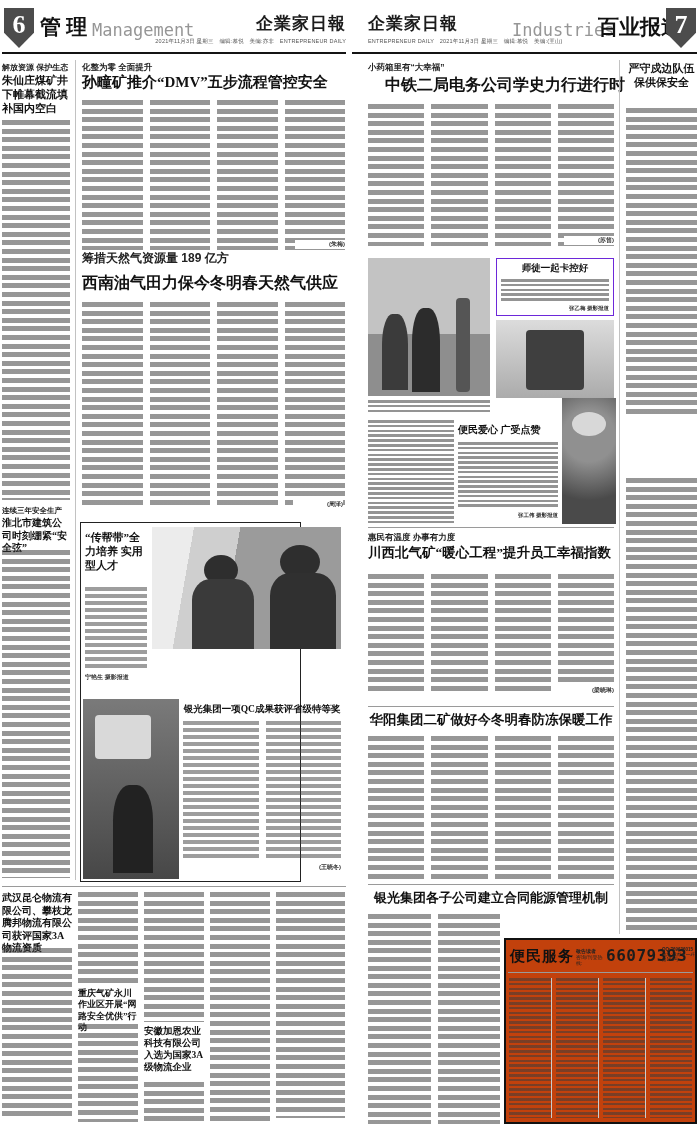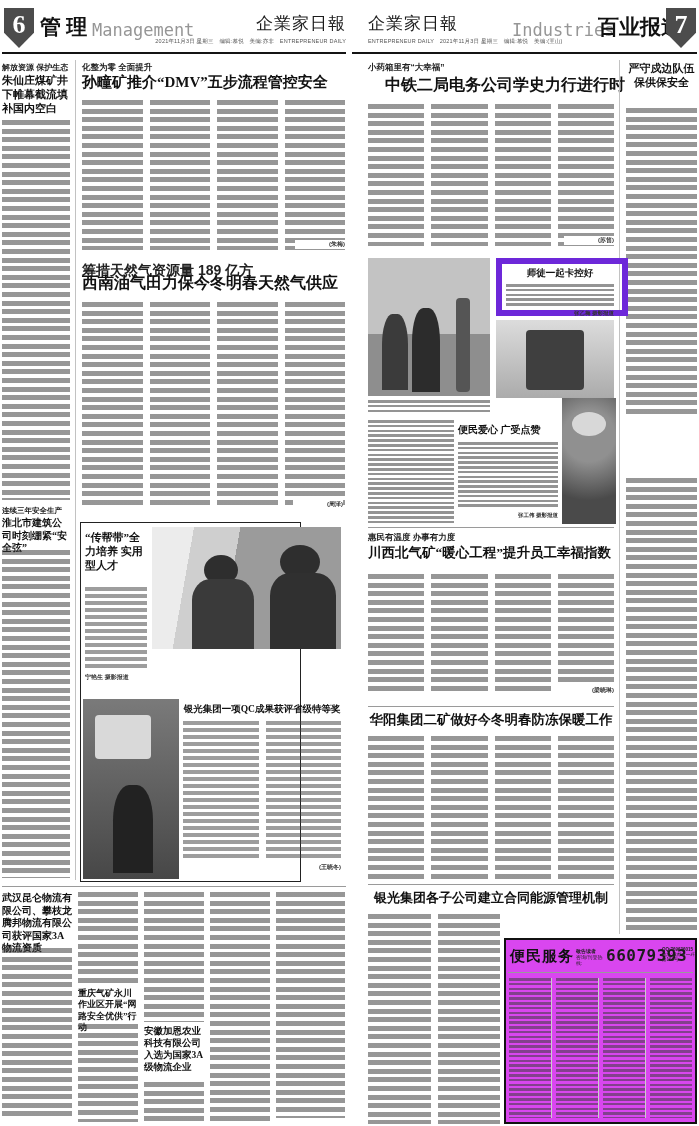--- a/index.html
+++ b/index.html
@@ -18,25 +18,25 @@
   .tx.sm{background-image:repeating-linear-gradient(180deg, rgba(60,60,60,.5) 0 4px, rgba(0,0,0,0) 4px 7px);}
   .tx.micro{background-image:repeating-linear-gradient(180deg, rgba(60,60,60,.55) 0 2.6px, rgba(0,0,0,0) 2.6px 4.8px);}
   .cols{display:flex;gap:7px;}
   .cols>div{flex:1;}
   .rule{background:#141414;}
   .hair{background:#9a9a9a;}
   .vline{background:#c2c2c2;}
   .badge{background:#4c4c4c;color:#fff;text-align:center;font-weight:bold;
          font-family:"Liberation Serif",serif;font-size:26px;line-height:34px;
          clip-path:polygon(0 0,100% 0,100% 62%,50% 100%,0 62%);}
-  .mast{font-weight:400;letter-spacing:1px;}
+  .mast{font-weight:700;letter-spacing:1px;}
   .micro-t{font-size:5.5px;color:#555;letter-spacing:.2px;}
   .photo{background:#9a9a9a;position:absolute;overflow:hidden;}
   .photo .blob{position:absolute;background:#2e2e2e;border-radius:50%;}
-  .svcbox{border:2px solid #111;background:#d946ef;}
+  .svcbox{border:2px solid #111;background:#c2410c;}
 </style>
 </head>
 <body>
 
 <section class="abs" style="left:0;top:0;width:349px;height:1126px;">
 
   <div class="abs badge" style="left:4px;top:8px;width:30px;height:40px;"><span>6</span></div>
   <div class="abs hl" style="left:40px;top:14px;font-size:21px;">管 理</div>
   <div class="abs mono" style="left:92px;top:20px;font-size:17px;color:#969696;">Management</div>
   <div class="abs mast serif" style="left:248px;top:12px;width:98px;font-size:17px;text-align:right;">企業家日報</div>
@@ -54,21 +54,21 @@
   <div class="abs k" style="left:82px;top:62px;font-size:8.5px;">化整为零 全面提升</div>
   <div class="abs hl" style="left:82px;top:73px;width:264px;font-size:15px;">孙疃矿推介“DMV”五步流程管控安全</div>
   <div class="abs cols" style="left:82px;top:100px;width:263px;height:150px;">
     <div class="tx"></div>
     <div class="tx"></div>
     <div class="tx"></div>
     <div class="tx"></div>
   </div>
   <div class="abs by" style="left:295px;top:240px;width:50px;background:#fff;">(朱梅)</div>
 
-  <div class="abs k" style="left:82px;top:262px;font-size:14px;">筹措天然气资源量 189 亿方</div>
+  <div class="abs k" style="left:82px;top:250px;font-size:12px;">筹措天然气资源量 189 亿方</div>
   <div class="abs hl" style="left:82px;top:273px;width:264px;font-size:16px;font-family:Liberation Serif, serif;">西南油气田力保今冬明春天然气供应</div>
   <div class="abs cols" style="left:82px;top:302px;width:263px;height:206px;">
     <div class="tx"></div>
     <div class="tx"></div>
     <div class="tx"></div>
     <div class="tx"></div>
   </div>
   <div class="abs by" style="left:293px;top:500px;width:50px;background:#fff;">(周泽)</div>
 
   <div class="abs" style="left:80px;top:522px;width:221px;height:360px;border:1px solid #222;">
@@ -135,21 +135,21 @@
   <div class="abs tx" style="left:276px;top:108px;width:71px;height:306px;"></div>
   <div class="abs tx" style="left:276px;top:478px;width:71px;height:454px;"></div>
 
   <div class="photo" style="left:18px;top:258px;width:122px;height:138px;background:linear-gradient(180deg,#c3c3c3 0 55%,#8e8e8e 55% 100%);">
     <div class="blob" style="left:14px;top:56px;width:26px;height:76px;border-radius:40% 40% 0 0;background:#3b3b3b;"></div>
     <div class="blob" style="left:44px;top:50px;width:28px;height:84px;border-radius:40% 40% 0 0;background:#2c2c2c;"></div>
     <div class="blob" style="left:88px;top:40px;width:14px;height:94px;border-radius:4px;background:#555;"></div>
   </div>
   <div class="abs tx micro" style="left:18px;top:400px;width:122px;height:14px;"></div>
 
-  <div class="abs" style="left:146px;top:258px;width:132px;height:58px;border:6px solid #6d28d9;">
+  <div class="abs" style="left:146px;top:258px;width:118px;height:58px;border:1px solid #6d28d9;">
     <div class="abs hl" style="left:2px;top:4px;width:112px;font-size:9.5px;text-align:center;">师徒一起卡控好</div>
     <div class="abs tx micro" style="left:4px;top:20px;width:108px;height:24px;"></div>
     <div class="abs by" style="left:4px;top:46px;width:108px;font-size:5.5px;">张乙梅 摄影报道</div>
   </div>
   <div class="photo" style="left:146px;top:320px;width:118px;height:78px;background:linear-gradient(180deg,#dcdcdc,#ababab);">
     <div class="blob" style="left:30px;top:10px;width:58px;height:60px;border-radius:4px;background:#3f3f3f;"></div>
   </div>
 
   <div class="abs tx micro" style="left:18px;top:420px;width:86px;height:104px;"></div>
   <div class="abs hl" style="left:108px;top:424px;width:100px;font-size:10px;text-align:left;">便民爱心 广受点赞</div>

